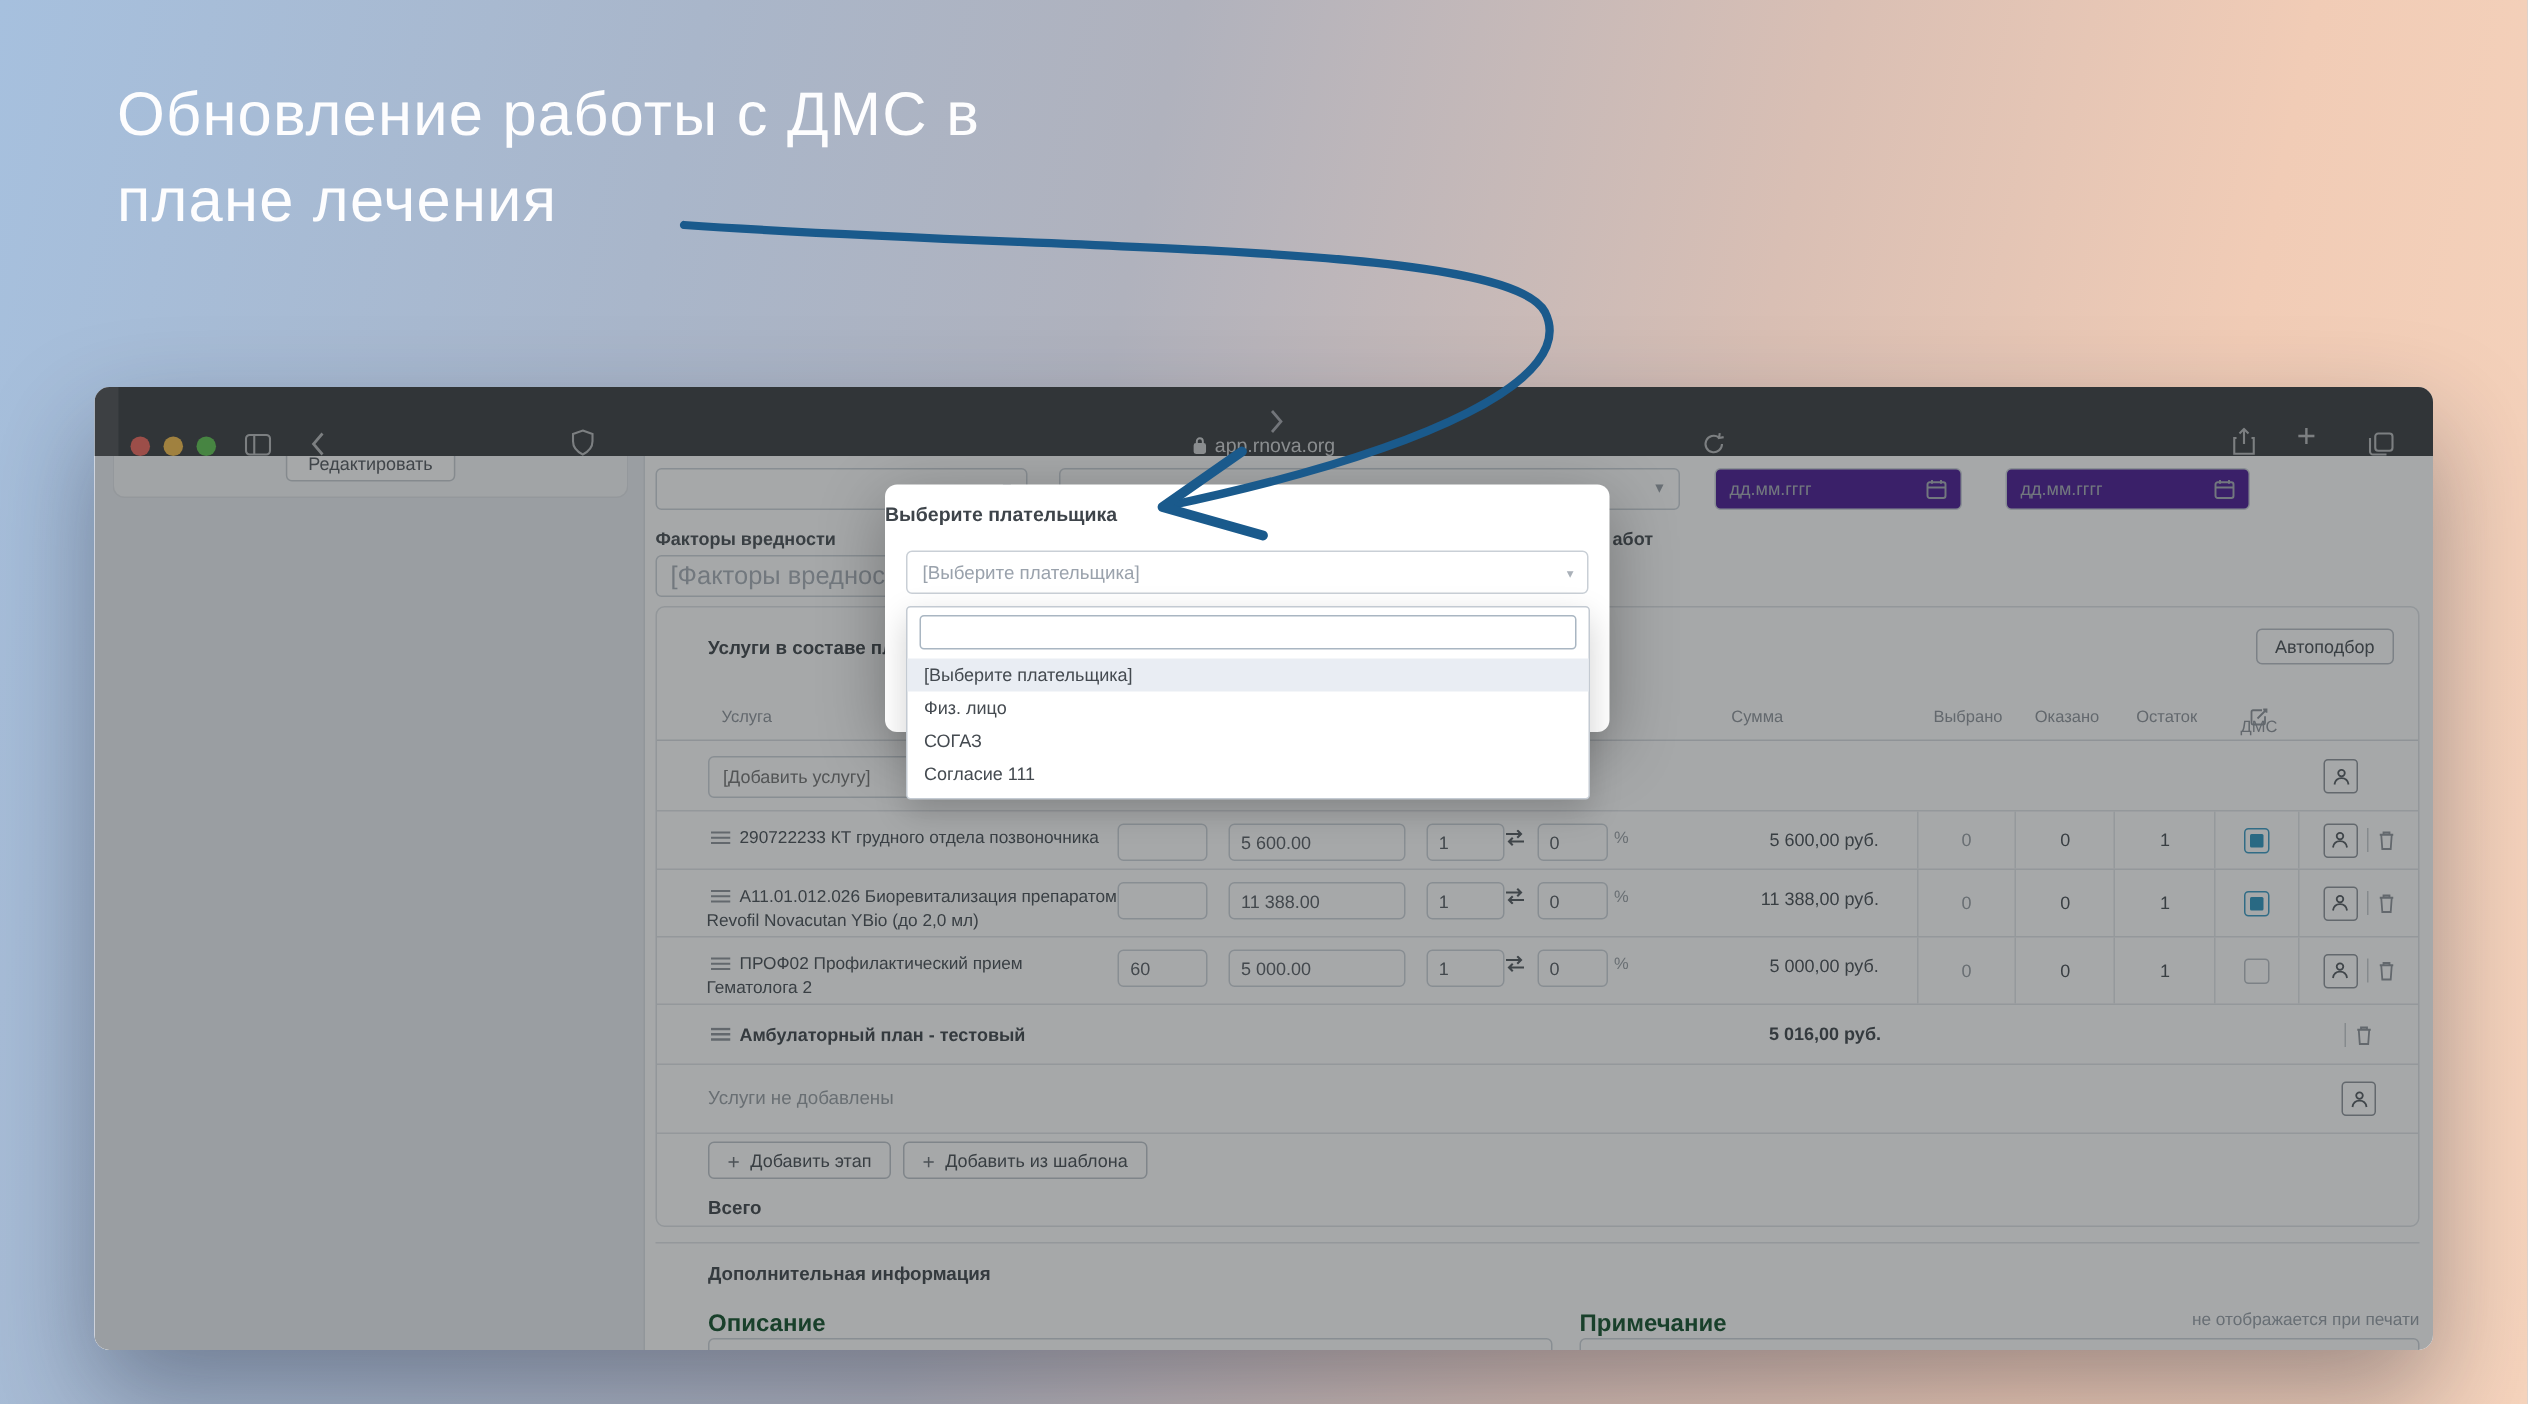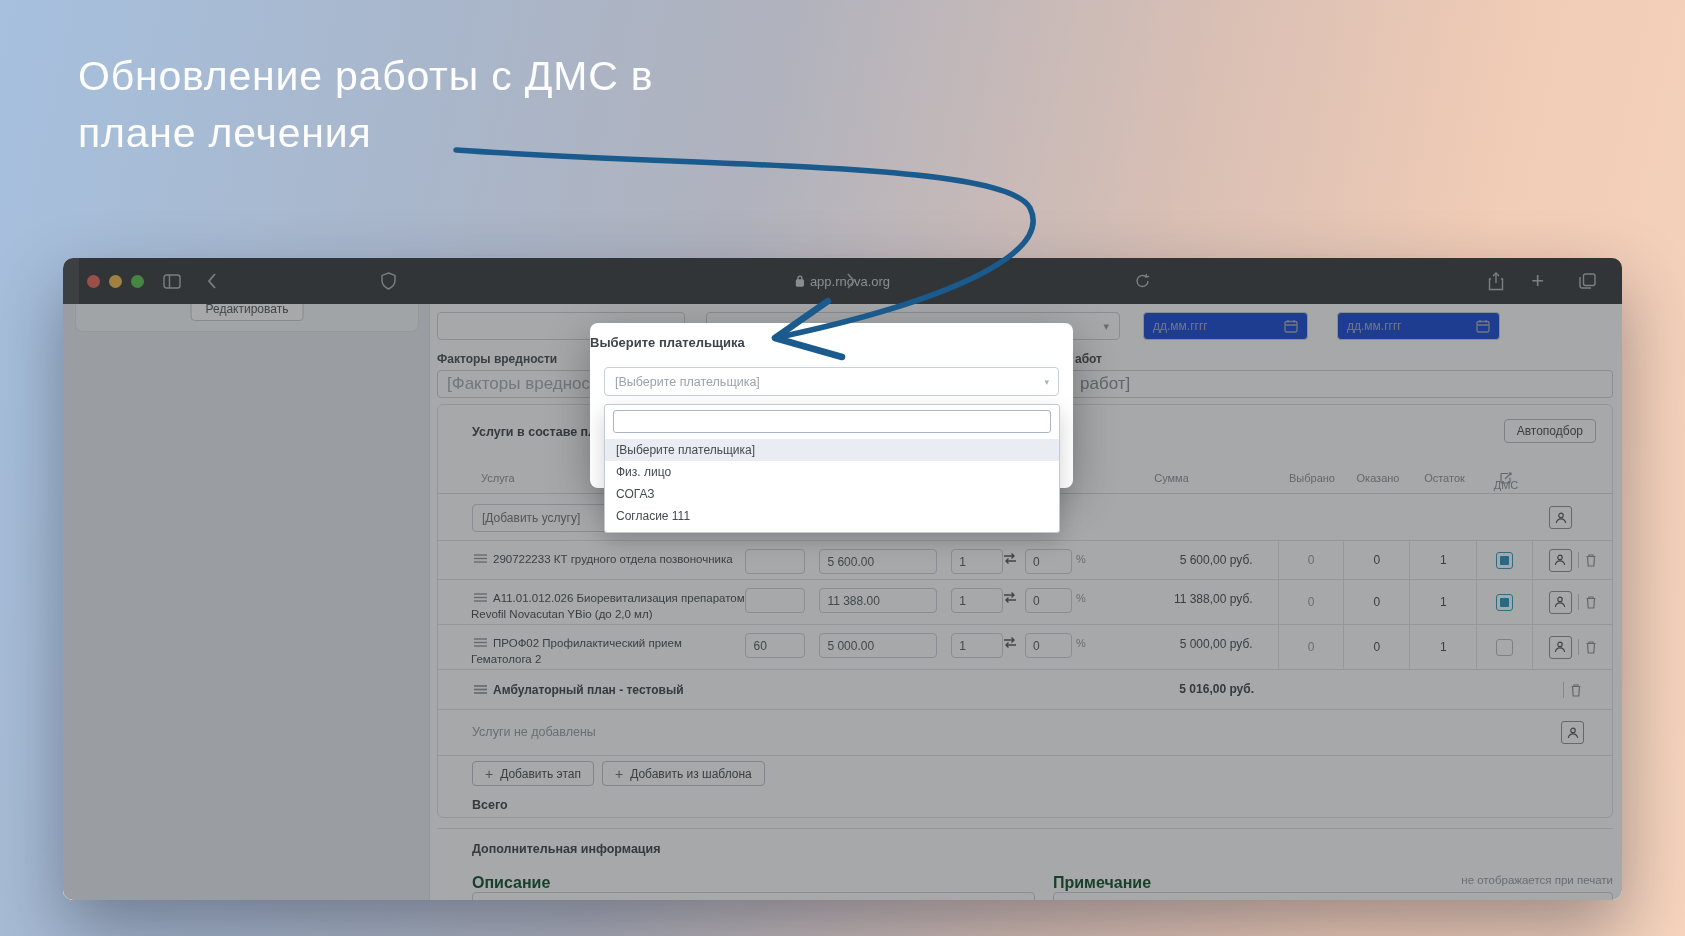--- a/index.html
+++ b/index.html
@@ -6,21 +6,21 @@
   body { font-family:"Liberation Sans", sans-serif; }
   .stage{ position:relative; width:1685px; height:936px; overflow:hidden;
     background:linear-gradient(102deg,#a6c0de 0%,#a9b6ca 25%,#b0b2bd 42%,#d9bfb4 65%,#f1ccb6 82%,#f6d4bd 100%);}
   
   .hero{ position:absolute; left:78px; top:48px; z-index:40; color:#fdfdfe;
     font-size:41px; line-height:57px; font-weight:500; letter-spacing:.8px;}
   .arrow-svg{ position:absolute; left:0; top:0; width:1685px; height:936px; z-index:39; pointer-events:none;}
   
   .window{ position:absolute; left:63px; top:258px; width:1559px; height:642px; border-radius:10px;
     overflow:hidden; background:#fff; box-shadow:0 30px 70px rgba(20,30,50,.38);}
-  .titlebar{ position:relative; height:46px; background:#3d4043; display:flex; align-items:center;}
+  .titlebar{ position:relative; height:46px; background:#3d4043; display:flex; align-items:flex-end;}
   .tl{ width:13px; height:13px; border-radius:50%; margin-right:9px;}
   .tl.red{background:#ee6a5f; margin-left:24px;} .tl.yellow{background:#f5bf4f;} .tl.green{background:#62c554;}
   .tb-ic{ color:#b9bbbd; display:inline-flex; align-items:center; justify-content:center;}
   .tb-ic.dim{ color:#72757a;}
   .tb-sidebar{ margin-left:10px;} .tb-back{ margin-left:26px;} .tb-fwd{ margin-left:16px;}
   .tb-shield{ position:absolute; left:318px;}
   .tb-url{ position:absolute; left:50%; transform:translateX(-50%); display:flex; align-items:center; gap:6px;
     color:#d0d2d4; font-size:13px;}
   .tb-reload{ position:absolute; left:1072px;}
   .tb-share{ position:absolute; right:118px;} .tb-plus{ position:absolute; right:78px; color:#b9bbbd; font-size:22px; font-weight:400;}
@@ -28,21 +28,21 @@
   .content{ position:absolute; top:46px; left:0; right:0; bottom:0; background:#fff; overflow:hidden;}
   
   .sbar{ position:absolute; left:0; top:0; width:367px; height:100%; background:#eceff4; border-right:1px solid #dde1e6;}
   .sb-card{ position:absolute; left:12px; right:10px; top:0; height:28px; background:#f7f8fa;
     border:1px solid #e2e5e9; border-top:none; border-radius:0 0 8px 8px;}
   .edit-btn{ position:absolute; left:50%; transform:translateX(-50%); top:-8px; height:25px; padding:0 14px;
     border:1px solid #c9ced3; border-radius:4px; background:#fff; font-size:12px; color:#555a60; white-space:nowrap;}
   
   .fselect{ position:absolute; top:8px; height:28px; border:1px solid #ced4da; border-radius:4px; background:#fff;}
   .caret{ position:absolute; right:10px; top:50%; transform:translateY(-50%); color:#9aa1a8; font-size:11px; line-height:1;}
-  .fdate{ position:absolute; top:8px; height:28px; border:1px solid #ced4da; border-radius:4px; background:#1d4ed8;
+  .fdate{ position:absolute; top:8px; height:28px; border:1px solid #ced4da; border-radius:4px; background:#4c1d95;
     display:flex; align-items:center; justify-content:space-between; padding:0 9px; color:#a9b0b8; font-size:12px;}
   .flabel{ position:absolute; top:48px; font-size:12px; font-weight:700; color:#4a5056;}
   input{ font-family:"Liberation Sans",sans-serif; outline:none;}
   .tinput{ position:absolute; top:66px; height:28px; border:1px solid #ced4da; border-radius:4px;
     padding:0 9px; font-size:17px; color:#8b9298; background:#fff;}
   .tinput::placeholder{ color:#a9b0b8;}
   
   .panel{ position:absolute; left:374px; top:100px; width:1176px; height:414px; background:#fff;
     border:1px solid #dfe3e7; border-radius:6px;}
   .p-title{ position:absolute; left:34px; top:20px; font-size:12.5px; font-weight:700; color:#42484e;}
@@ -215,21 +215,20 @@
           <rect x="1" y="2.5" width="12" height="10.5" rx="1.5"></rect>
             <line x1="1" y1="6" x2="13" y2="6"></line>
           <line x1="4" y1="1" x2="4" y2="3.5"></line>
             <line x1="10" y1="1" x2="10" y2="3.5"></line>
         </svg>
       </div>
 
       <div class="flabel" style="left:374px;">Факторы вредности</div>
       <input class="tinput" style="left: 374px; width: 300px;" placeholder="[Факторы вредности]">
       <div class="flabel" style="left:1012px;">абот</div>
-      <input class="tinput" style="left: 940px; width: 610px; padding-left: 76px;" value="работ]">
 
       <div class="panel">
         <div class="p-title">Услуги в составе пла</div>
         <button class="autofit">Автоподбор</button>
 
         <div class="colhdr">
           <span class="h-service">Услуга</span>
           <span class="h-sum">Сумма</span>
           <span class="h-chosen">Выбрано</span>
           <span class="h-rendered">Оказано</span>

